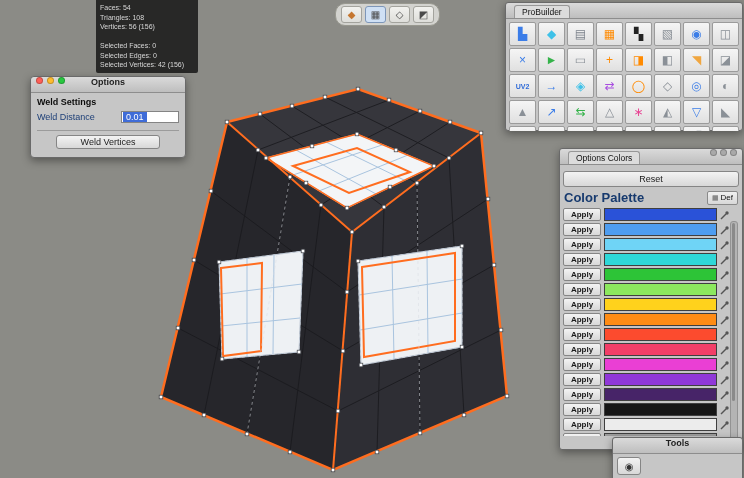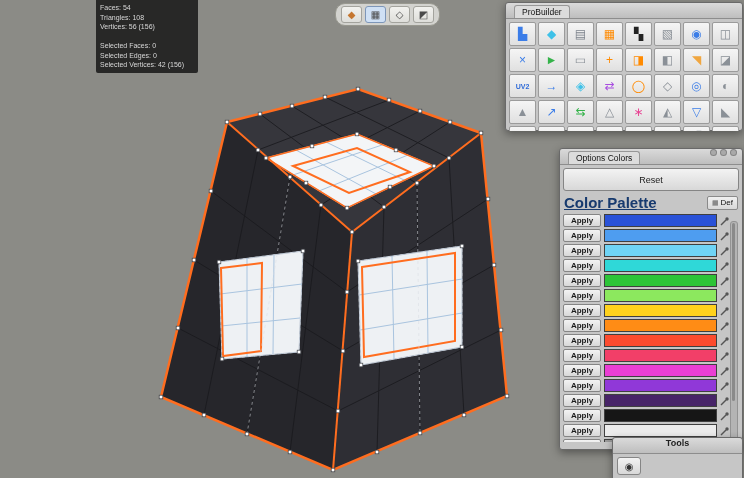--- a/index.html
+++ b/index.html
@@ -51,23 +51,23 @@
            height:calc(100% - 21px);overflow:hidden;}
   .pb-tile{height:22px;background:linear-gradient(#f5f5f5,#e0e0e0);border:1px solid #9b9b9b;border-radius:2px;
            display:flex;align-items:center;justify-content:center;font-size:12px;line-height:1;cursor:default;}
   .pb-tile.pb-text{font-size:7px;font-weight:bold;}
 
   
   .vc-win{left:559px;top:148px;width:182px;height:300px;z-index:4;border-radius:3px;}
   .vc-head-dots{margin-left:auto;display:flex;gap:3px;align-items:center;}
   .vc-head-dots .tl{margin:0;}
   .vc-reset-row{padding:3px 3px 0;}
-  .vc-reset-row .ubtn{width:100%;height:23px;box-sizing:border-box;padding:0;}
+  .vc-reset-row .ubtn{width:100%;height:16px;box-sizing:border-box;padding:0;}
   .vc-palette-head{display:flex;justify-content:space-between;align-items:center;padding:3px 4px 2px;}
-  .cp-label{font-size:15px;font-weight:bold;color:#173a6e;text-decoration:underline;}
+  .cp-label{font-size:13px;font-weight:bold;color:#173a6e;}
   .def-btn{display:flex;align-items:center;gap:2px;font-size:8px;height:12px;padding:0 4px;
            background:linear-gradient(#f0f0f0,#d8d8d8);border:1px solid #8a8a8a;border-radius:2px;cursor:default;}
   .def-btn .def-ico{font-size:7px;color:#666;}
   .vc-list{position:relative;margin:1px 3px 3px;height:calc(100% - 72px);overflow:hidden;padding-right:9px;}
   .vc-row{display:flex;align-items:center;gap:3px;height:13px;margin-bottom:2px;}
   .vc-apply{flex:0 0 38px;height:13px;font-size:8px;color:#1b1b1b;padding:0;
             background:linear-gradient(#f3f3f3,#d8d8d8);border:1px solid #858585;border-radius:2px;cursor:default;font-weight:bold;}
   .vc-swatch{flex:1;height:11px;border:1px solid #3f3f3f;}
   .vc-dropper{flex:0 0 10px;}
   .vc-scroll{position:absolute;right:0;top:0;bottom:0;width:6px;background:#b4b4b4;
@@ -272,20 +272,40 @@
         <div class="pb-tile" style="color: rgb(59, 125, 232);">⇅</div>
         <div class="pb-tile" style="color: rgb(138, 144, 151);">◖</div>
         <div class="pb-tile" style="color: rgb(138, 144, 151);">◗</div>
         <div class="pb-tile" style="color: rgb(138, 144, 151);">◬</div>
         <div class="pb-tile" style="color: rgb(59, 125, 232);">↔</div>
         <div class="pb-tile" style="color: rgb(138, 144, 151);">▞</div>
         <div class="pb-tile" style="color: rgb(138, 144, 151);">▣</div>
       </div>
   </div>
 
+  <div class="uwin options-win">
+    <div class="titlebar">
+      <span class="tl red"></span>
+      <span class="tl yel"></span>
+      <span class="tl grn"></span>
+      <span class="wtitle">Options</span>
+    </div>
+    <div class="opt-body">
+      <div class="opt-section">Weld Settings</div>
+      <div class="opt-row">
+        <span class="opt-lbl">Weld Distance</span>
+        <span class="field">
+          <span class="sel">0.01</span>
+        </span>
+      </div>
+      <div class="opt-footer">
+        <button class="ubtn">Weld Vertices</button>
+      </div>
+    </div>
+  </div>
 
   <div class="uwin vc-win">
     <div class="titlebar">
       <span class="tab">Options Colors</span>
       <span class="vc-head-dots">
         <span class="tl gray"></span>
         <span class="tl gray"></span>
         <span class="tl gray"></span>
       </span>
     </div>

